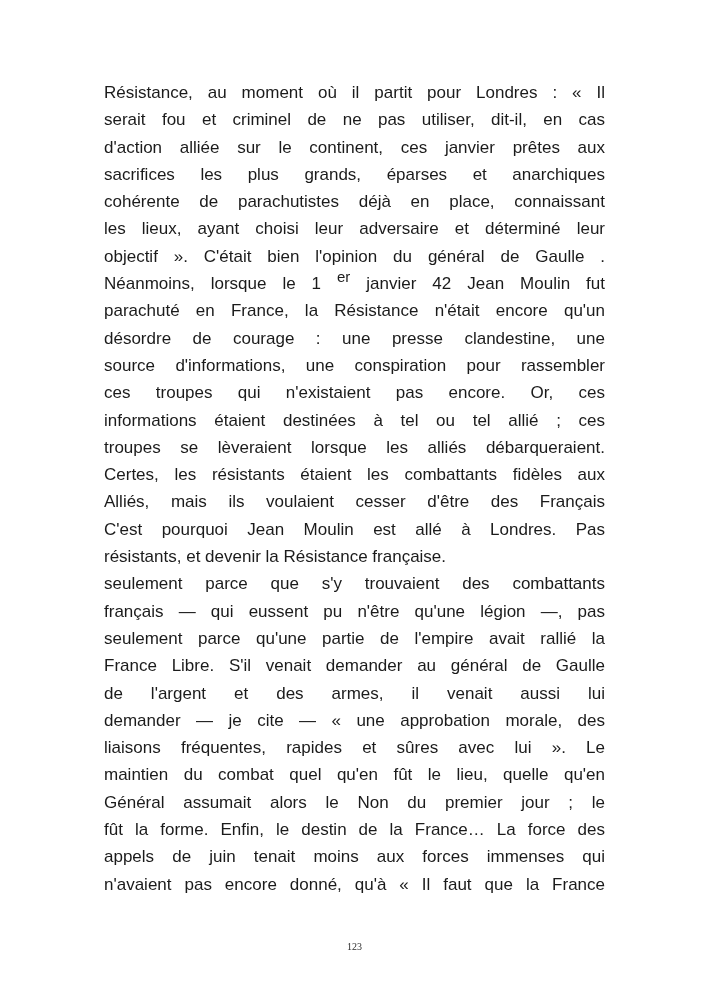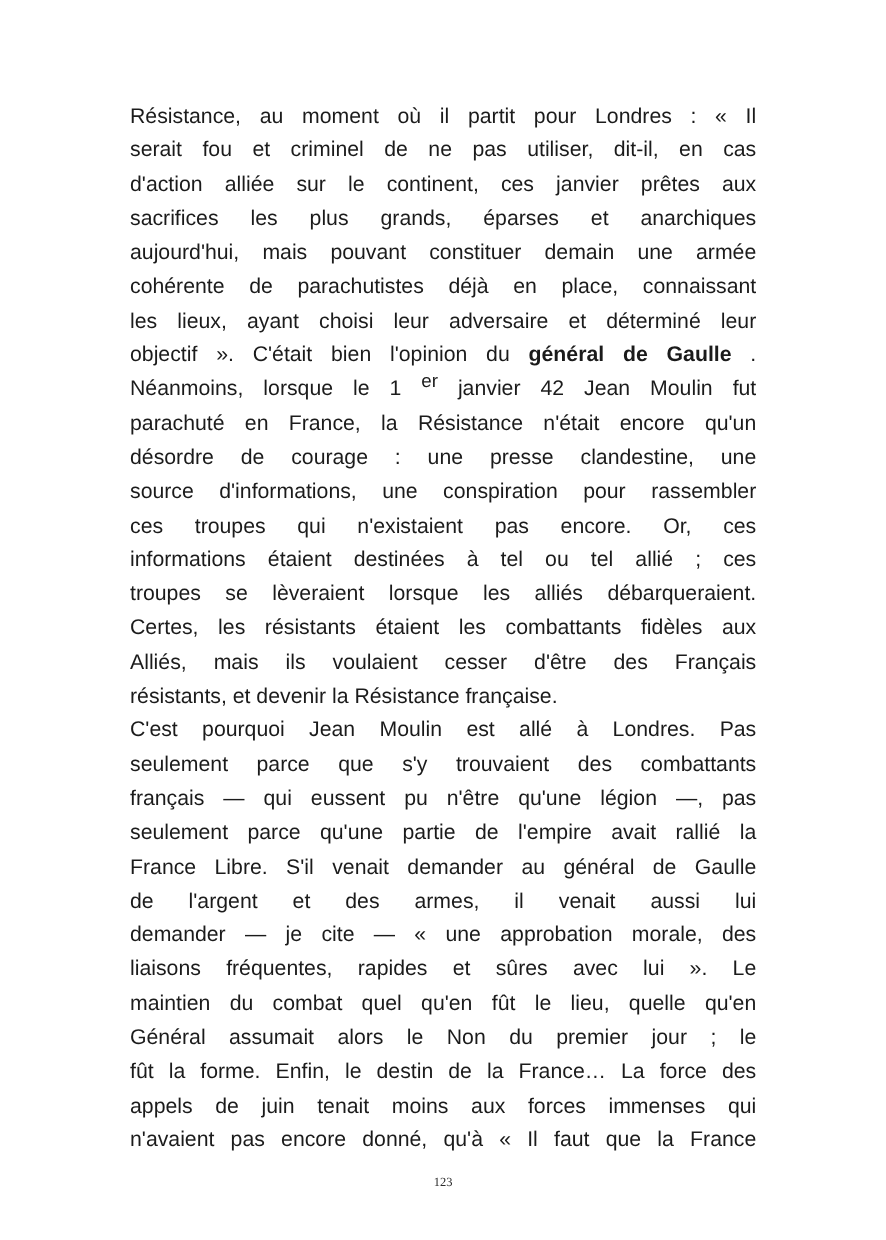--- a/index.html
+++ b/index.html
@@ -32,21 +32,21 @@
   }
   .line {
     height: 27.3px;
     text-align: justify;
     text-align-last: justify;
   }
   .line.para-end {
     text-align-last: left;
   }
   .line b {
-    font-weight: 700;
+    font-weight: 400;
     margin-top: 47px;
   }
   .sup {
     vertical-align: super;
     font-size: 15px;
     line-height: 0;
   }
   .page-number {
     position: absolute;
     left: 0;
@@ -60,35 +60,34 @@
 </style>
 </head>
 <body>
 
 <div class="page">
   <div class="text-block">
     <div class="line">Résistance, au moment où il partit pour Londres : « Il</div>
     <div class="line">serait fou et criminel de ne pas utiliser, dit-il, en cas</div>
     <div class="line">d'action alliée sur le continent, ces janvier prêtes aux</div>
     <div class="line">sacrifices les plus grands, éparses et anarchiques</div>
-    <div class="line">aujourd'hui, mais pouvant constituer demain une armée</div>
     <div class="line">cohérente de parachutistes déjà en place, connaissant</div>
     <div class="line">les lieux, ayant choisi leur adversaire et déterminé leur</div>
     <div class="line"><span>objectif ». C'était bien l'opinion du </span><b>général de Gaulle</b><span> .</span></div>
     <div class="line"><span>Néanmoins, lorsque le 1 </span><sup class="sup">er</sup><span> janvier 42 Jean Moulin fut</span></div>
     <div class="line">parachuté en France, la Résistance n'était encore qu'un</div>
     <div class="line">désordre de courage : une presse clandestine, une</div>
     <div class="line">source d'informations, une conspiration pour rassembler</div>
     <div class="line">ces troupes qui n'existaient pas encore. Or, ces</div>
     <div class="line">informations étaient destinées à tel ou tel allié ; ces</div>
     <div class="line">troupes se lèveraient lorsque les alliés débarqueraient.</div>
     <div class="line">Certes, les résistants étaient les combattants fidèles aux</div>
     <div class="line">Alliés, mais ils voulaient cesser d'être des Français</div>
+    <div class="line">C'est pourquoi Jean Moulin est allé à Londres. Pas</div>
     <div class="line para-end">résistants, et devenir la Résistance française.</div>
-    <div class="line">C'est pourquoi Jean Moulin est allé à Londres. Pas</div>
     <div class="line">seulement parce que s'y trouvaient des combattants</div>
     <div class="line">français — qui eussent pu n'être qu'une légion —, pas</div>
     <div class="line">seulement parce qu'une partie de l'empire avait rallié la</div>
     <div class="line">France Libre. S'il venait demander au général de Gaulle</div>
     <div class="line">de l'argent et des armes, il venait aussi lui</div>
     <div class="line">demander — je cite — « une approbation morale, des</div>
     <div class="line">liaisons fréquentes, rapides et sûres avec lui ». Le</div>
     <div class="line">maintien du combat quel qu'en fût le lieu, quelle qu'en</div>
     <div class="line">Général assumait alors le Non du premier jour ; le</div>
     <div class="line">fût la forme. Enfin, le destin de la France… La force des</div>

